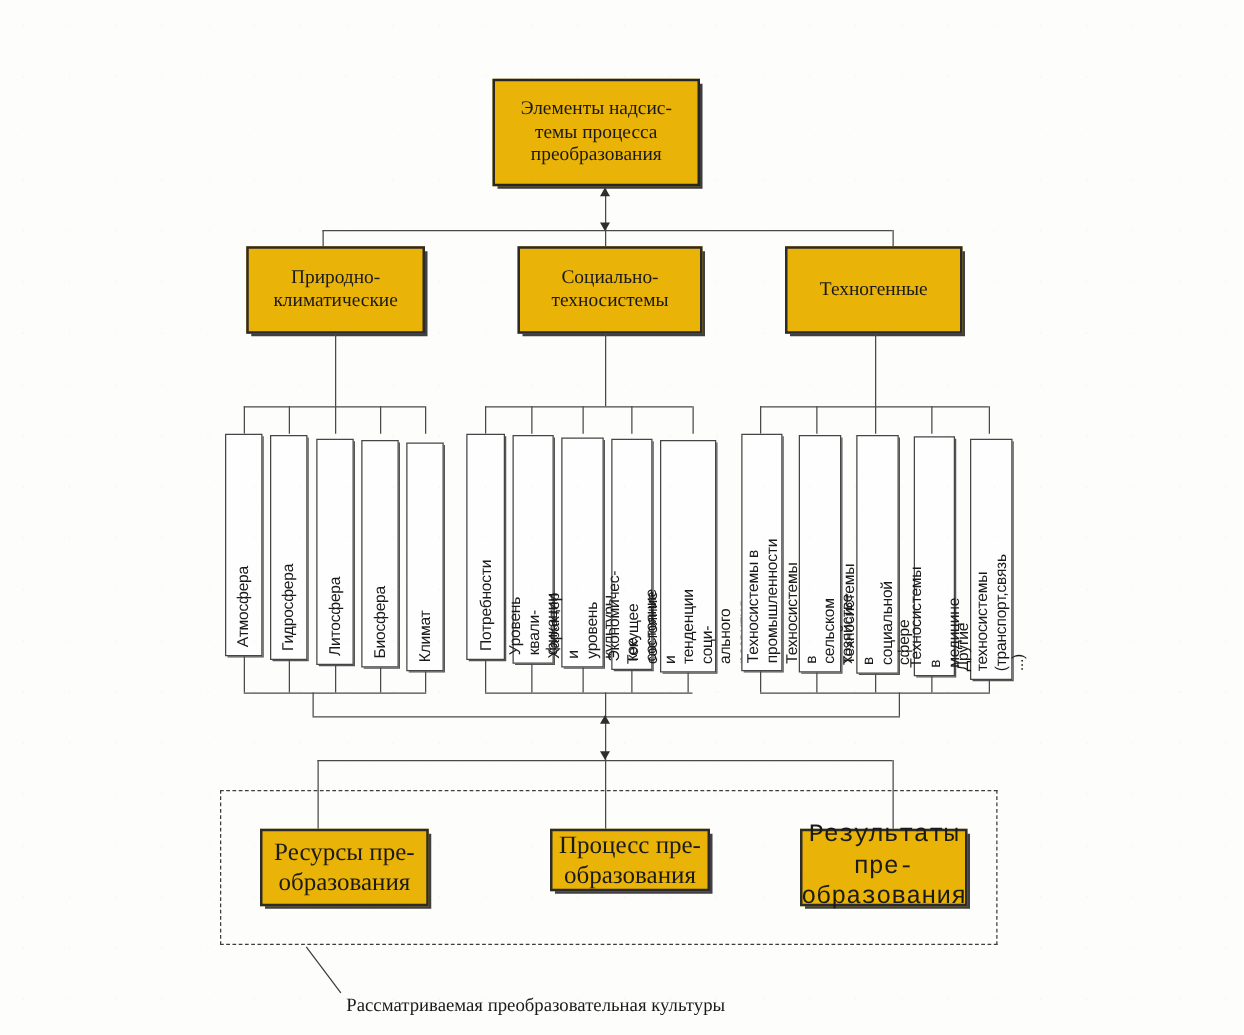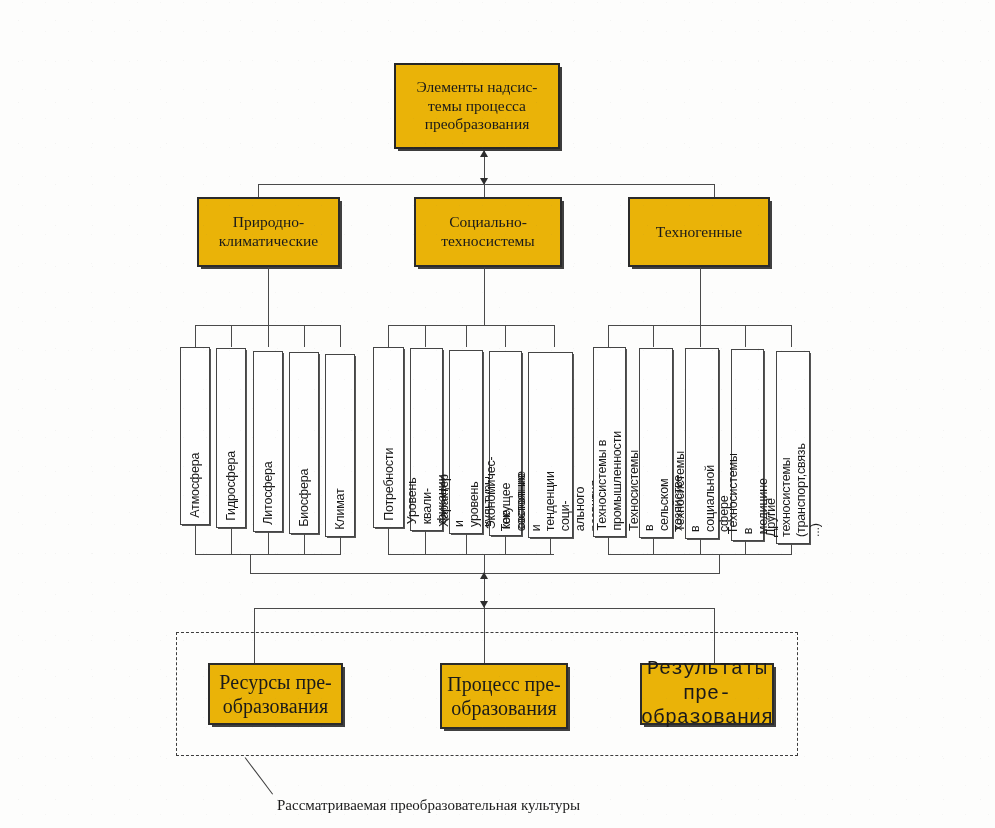--- a/index.html
+++ b/index.html
@@ -280,21 +280,21 @@
   <div class="ln v" style="left:254px; top:608px; height:55px;"></div>
   <div class="ln v" style="left:484px; top:608px; height:55px;"></div>
   <div class="ln v" style="left:714px; top:608px; height:55px;"></div>
 
   <div class="boundary" style="left:176px; top:632px; width:622px; height:124px;"></div>
 
   <div class="box node-bottom" style="left:208px; top:663px; width:135px; height:62px;">
     <span class="lbl">Ресурсы пре-
 образования</span>
   </div>
-  <div class="box node-bottom" style="left:440px; top:663px; width:128px; height:66px;">
+  <div class="box node-bottom" style="left:440px; top:663px; width:128px; height:50px;">
     <span class="lbl">Процесс пре-
 образования</span>
   </div>
   <div class="box node-bottom" style="left:640px; top:663px; width:134px; height:62px;font-family:Liberation Mono, monospace;">
     <span class="lbl">Результаты пре-
 образования</span>
   </div>
 
   <div class="leader" style="left:245px; top:757px; width:46px; transform: rotate(53deg);"></div>
   <div class="caption" style="left:277px; top:797px;">Рассматриваемая преобразовательная культуры</div>

